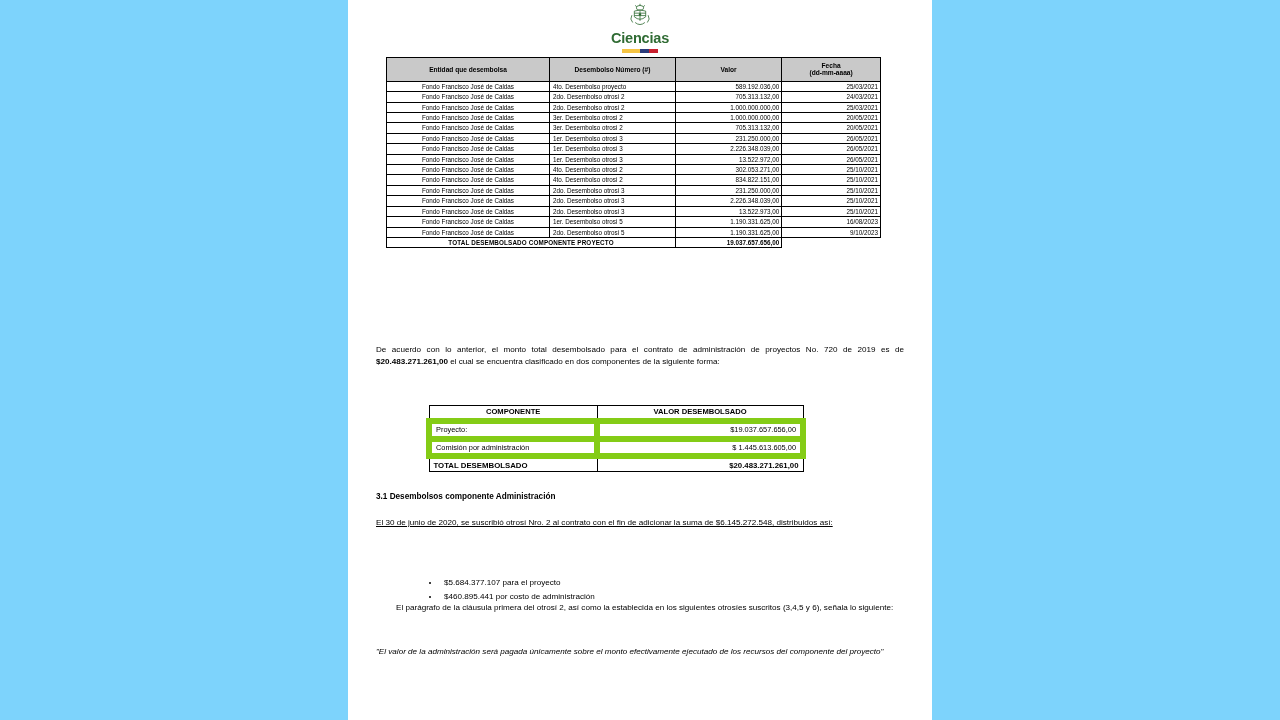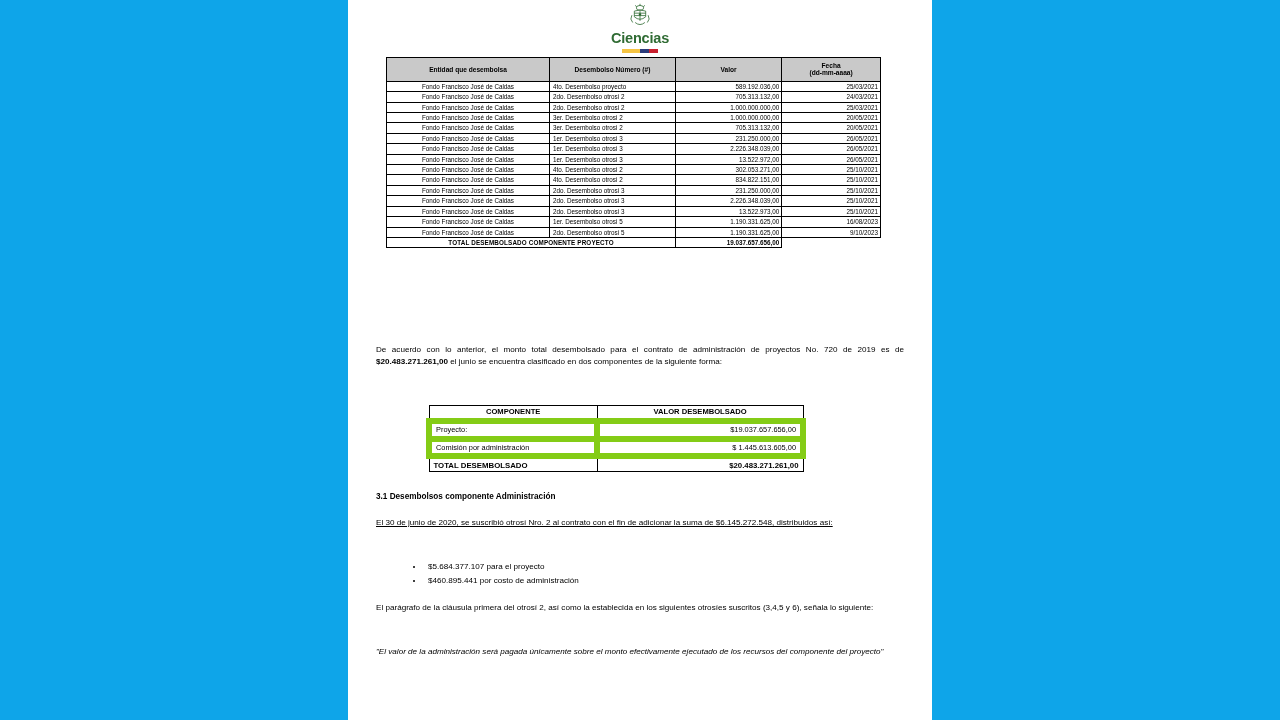--- a/index.html
+++ b/index.html
@@ -10,21 +10,21 @@
     height: 720px;
     background: #000000;
     font-family: "Liberation Sans", sans-serif;
     overflow: hidden;
   }
 
   #viewer {
     position: relative;
     width: 1280px;
     height: 720px;
-    background: #0ea5e9;
+    background: #7dd3fc;
   }
 
   
   #page {
     position: absolute;
     left: 348px;
     top: 0px;
     width: 584px;
     height: 720px;
     background: #ffffff;
@@ -119,29 +119,29 @@
     font-family: "Liberation Sans", sans-serif;
     font-size: 8.1px;
     line-height: 12.4px;
     color: #000000;
     text-align: justify;
   }
   .body-text b { font-weight: bold; }
   .p-after-t1 { top: 344px; }
   .h-31       { top: 491px; font-weight: bold; font-size: 8.2px; }
   .p-otrosi2  { top: 517px; text-decoration: underline; }
-  .p-paragrafo{ top: 602px; }
+  .p-paragrafo{ top: 602px; margin-left: 20px; }
   .p-quote    { top: 646px; font-style: italic; }
 
   .bullets {
     position: absolute;
     left: 28px;
     top: 560px;
     width: 528px;
-    margin: 0;
+    margin: 16px;
     padding-left: 48px;
     font-size: 8.1px;
     line-height: 13.5px;
     color: #000000;
     list-style: disc;
   }
   .bullets li { padding-left: 4px; }
 
   
   .t2-wrap {
@@ -325,21 +325,21 @@
           <tr>
             <td class="tot-label" colspan="2">TOTAL DESEMBOLSADO COMPONENTE PROYECTO</td>
             <td class="tot-value">19.037.657.656,00</td>
             <td class="tot-blank"></td>
           </tr>
         </tfoot>
       </table>
     </div>
 
     <div class="body-text p-after-t1">
-      <span>De acuerdo con lo anterior, el monto total desembolsado para el contrato de administración de proyectos No. 720 de 2019 es de </span><b>$20.483.271.261,00</b><span> el junio se encuentra clasificado en dos componentes de la siguiente forma:</span>
+      <span>De acuerdo con lo anterior, el monto total desembolsado para el contrato de administración de proyectos No. 720 de 2019 es de </span><b>$20.483.271.261,00</b><span> el cual se encuentra clasificado en dos componentes de la siguiente forma:</span>
     </div>
 
     <div class="t2-wrap">
       <table class="t2">
         <colgroup>
             <col class="t2-col-a">
             <col class="t2-col-b">
           </colgroup>
         <thead>
           <tr>

